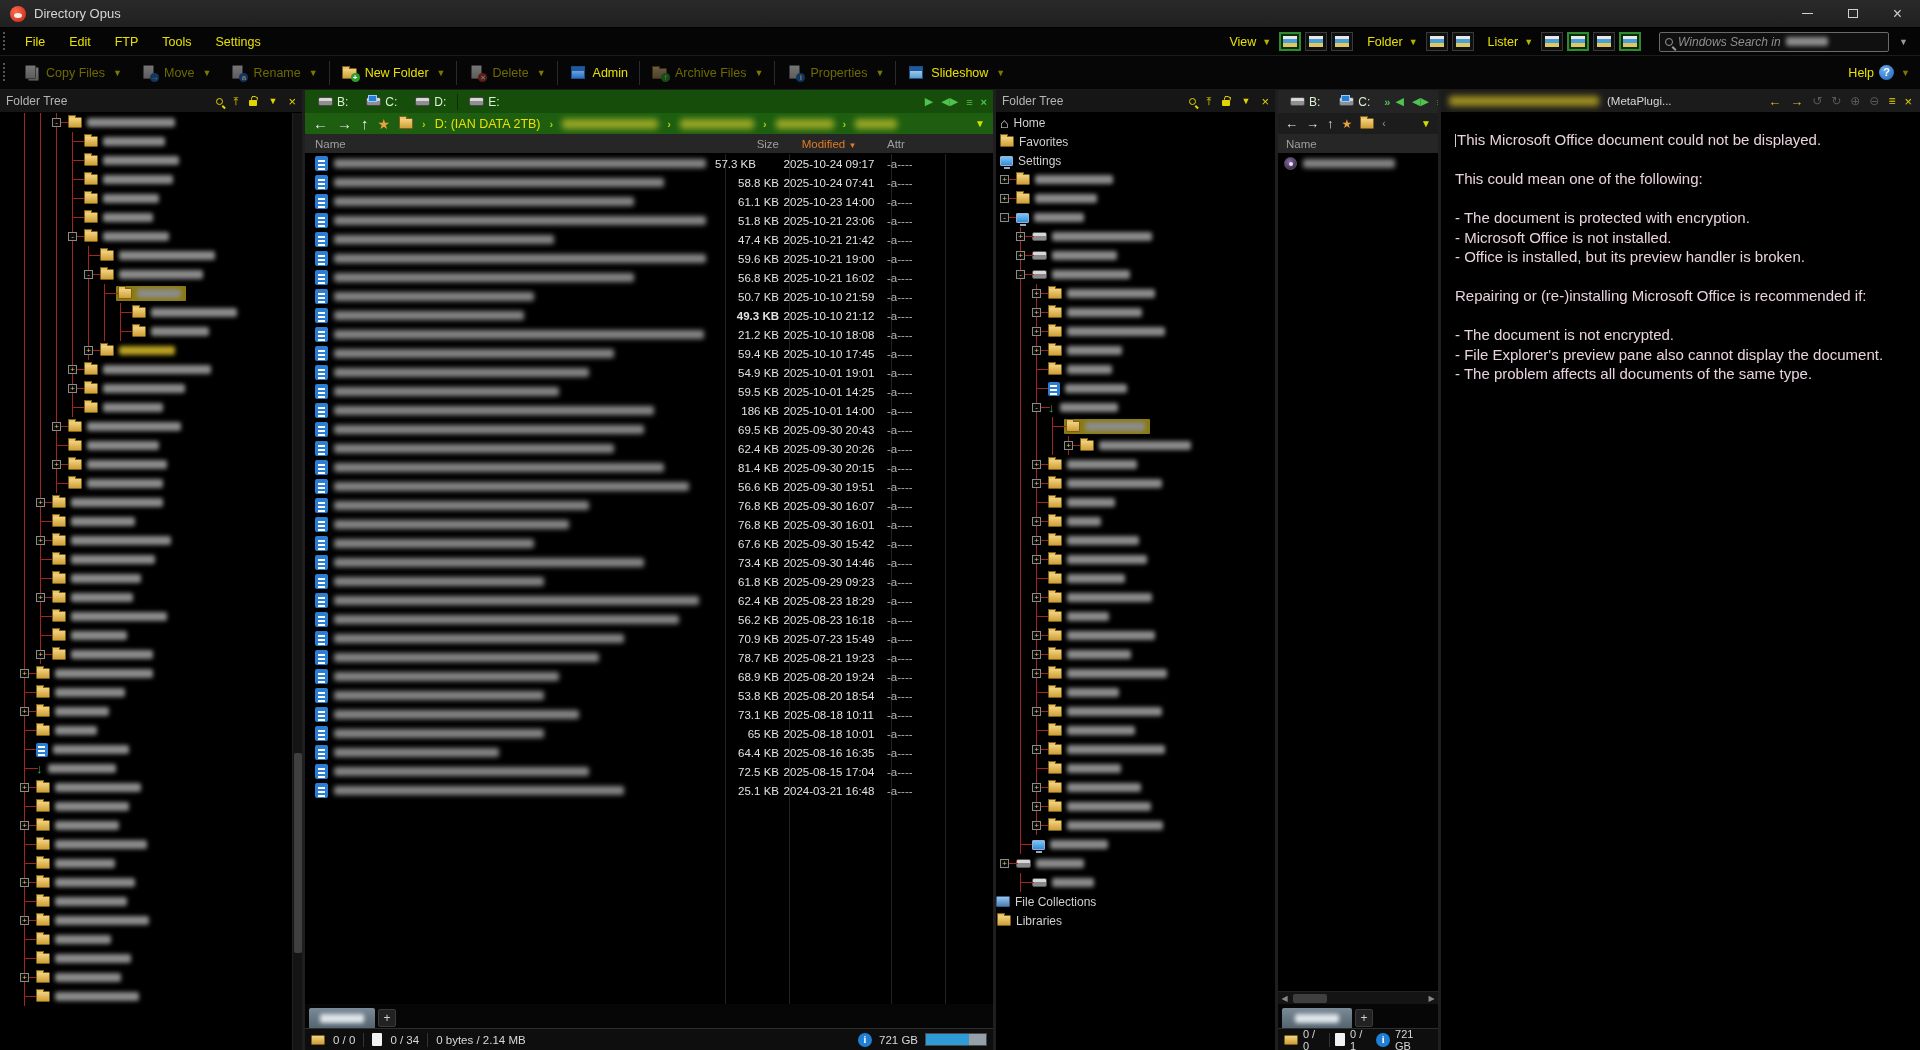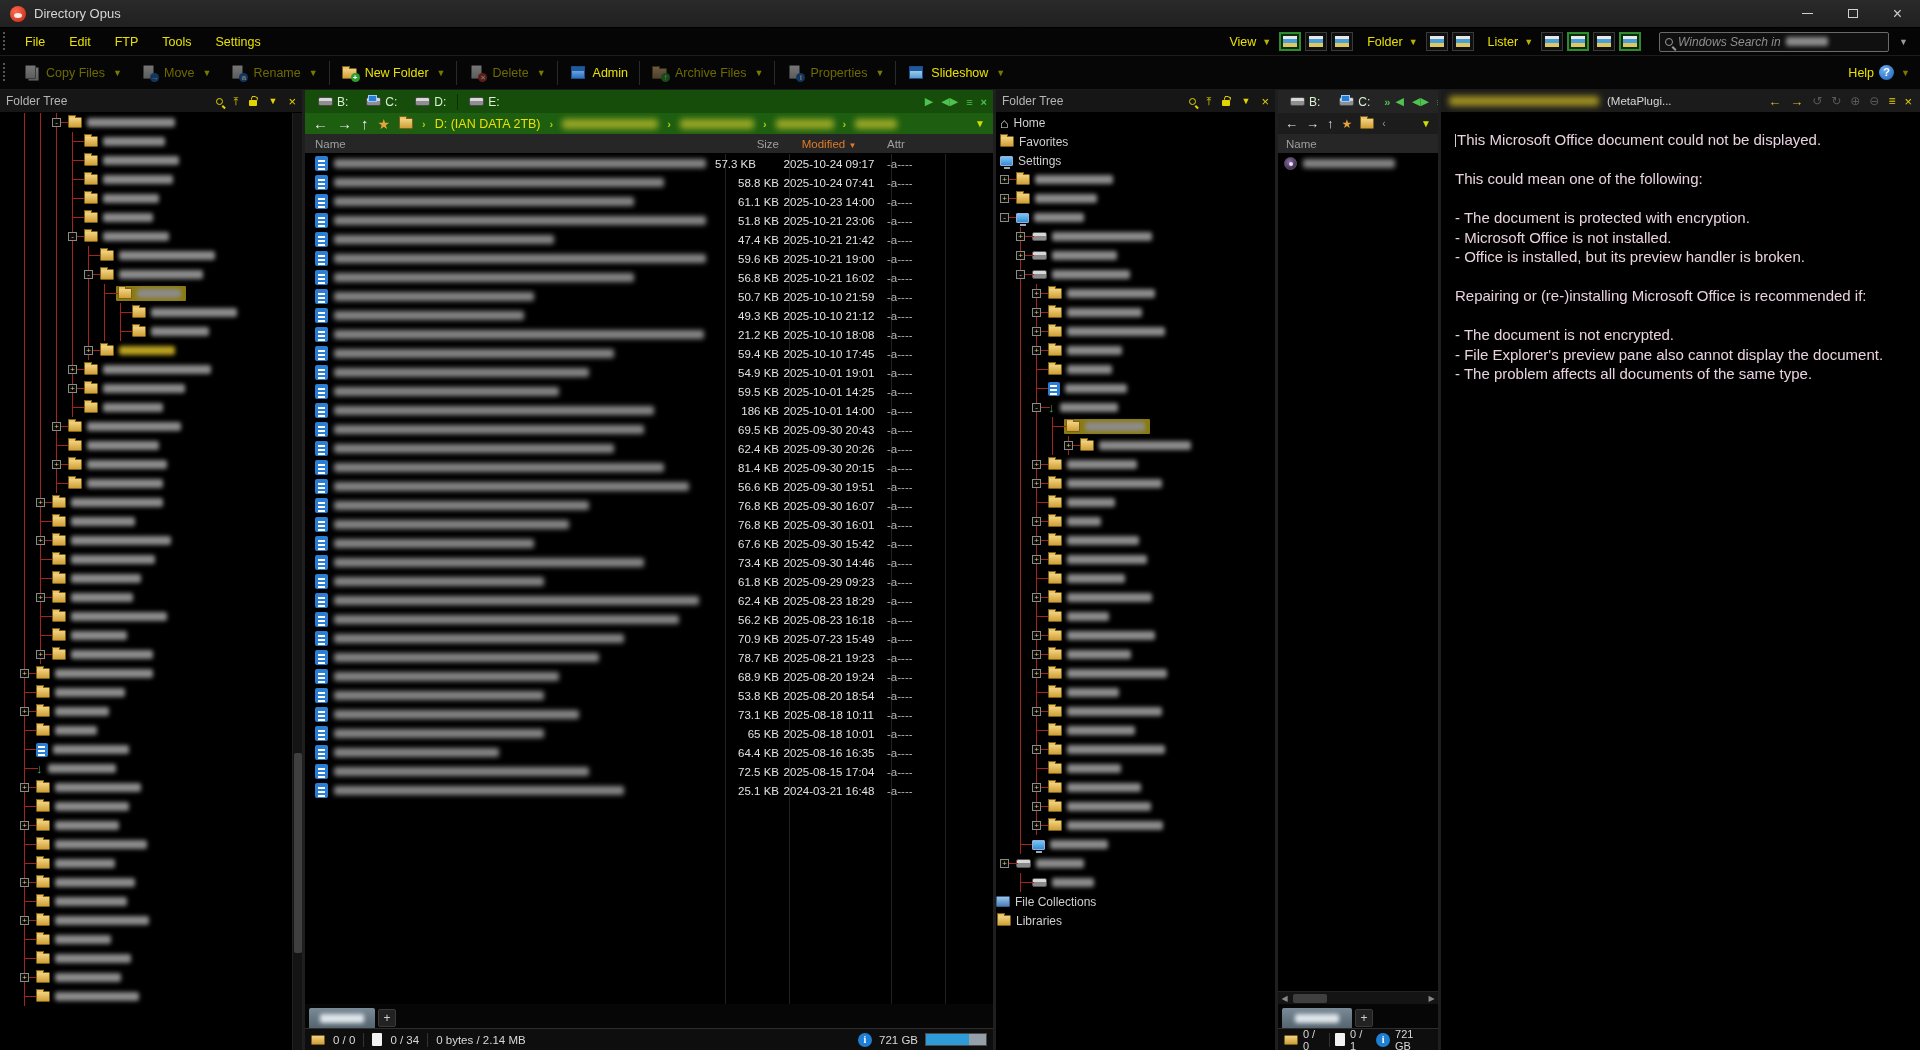--- a/index.html
+++ b/index.html
@@ -913,21 +913,21 @@
           </span>
           <span class="fsize" style="width: 64px; text-align: right;">50.7 KB</span>
           <span class="fdate" style="width: 100px; text-align: center;">2025-10-10 21:59</span>
           <span class="fattr" style="width: 52px; padding-left: 8px;">-a----</span>
         </div>
         <div class="frow">
           <span class="fcell-name" style="width: 410px;">
             <span class="ic-doc"></span>
             <span class="nblur" style="width: 190px;"></span>
           </span>
-          <span class="fsize" style="width: 64px; text-align: right;">49.3 KB</span>
+          <span class="fsize" style="width: 64px; text-align: right; font-weight: bold;">49.3 KB</span>
           <span class="fdate" style="width: 100px; text-align: center;">2025-10-10 21:12</span>
           <span class="fattr" style="width: 52px; padding-left: 8px;">-a----</span>
         </div>
         <div class="frow">
           <span class="fcell-name" style="width: 410px;">
             <span class="ic-doc"></span>
             <span class="nblur" style="width: 370px;"></span>
           </span>
           <span class="fsize" style="width: 64px; text-align: right;">21.2 KB</span>
           <span class="fdate" style="width: 100px; text-align: center;">2025-10-10 18:08</span>

